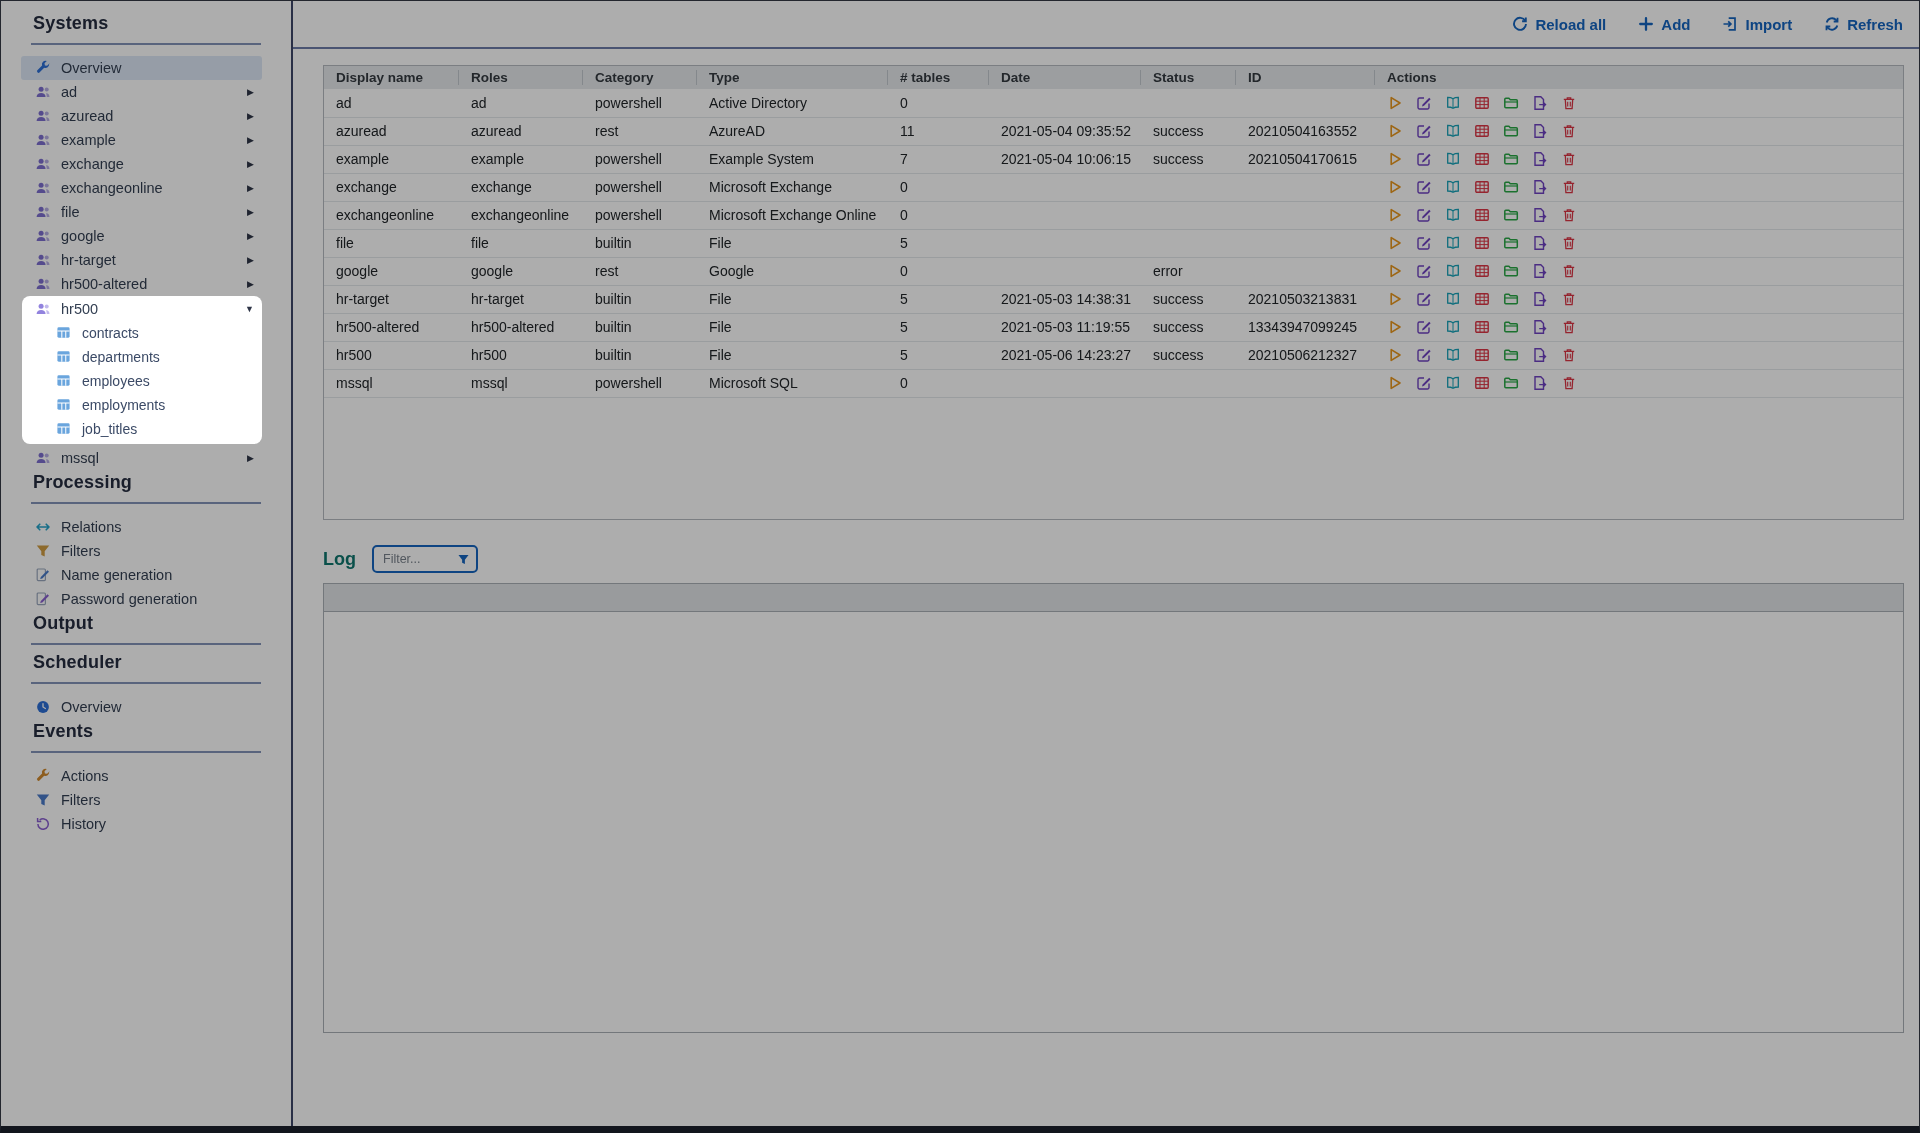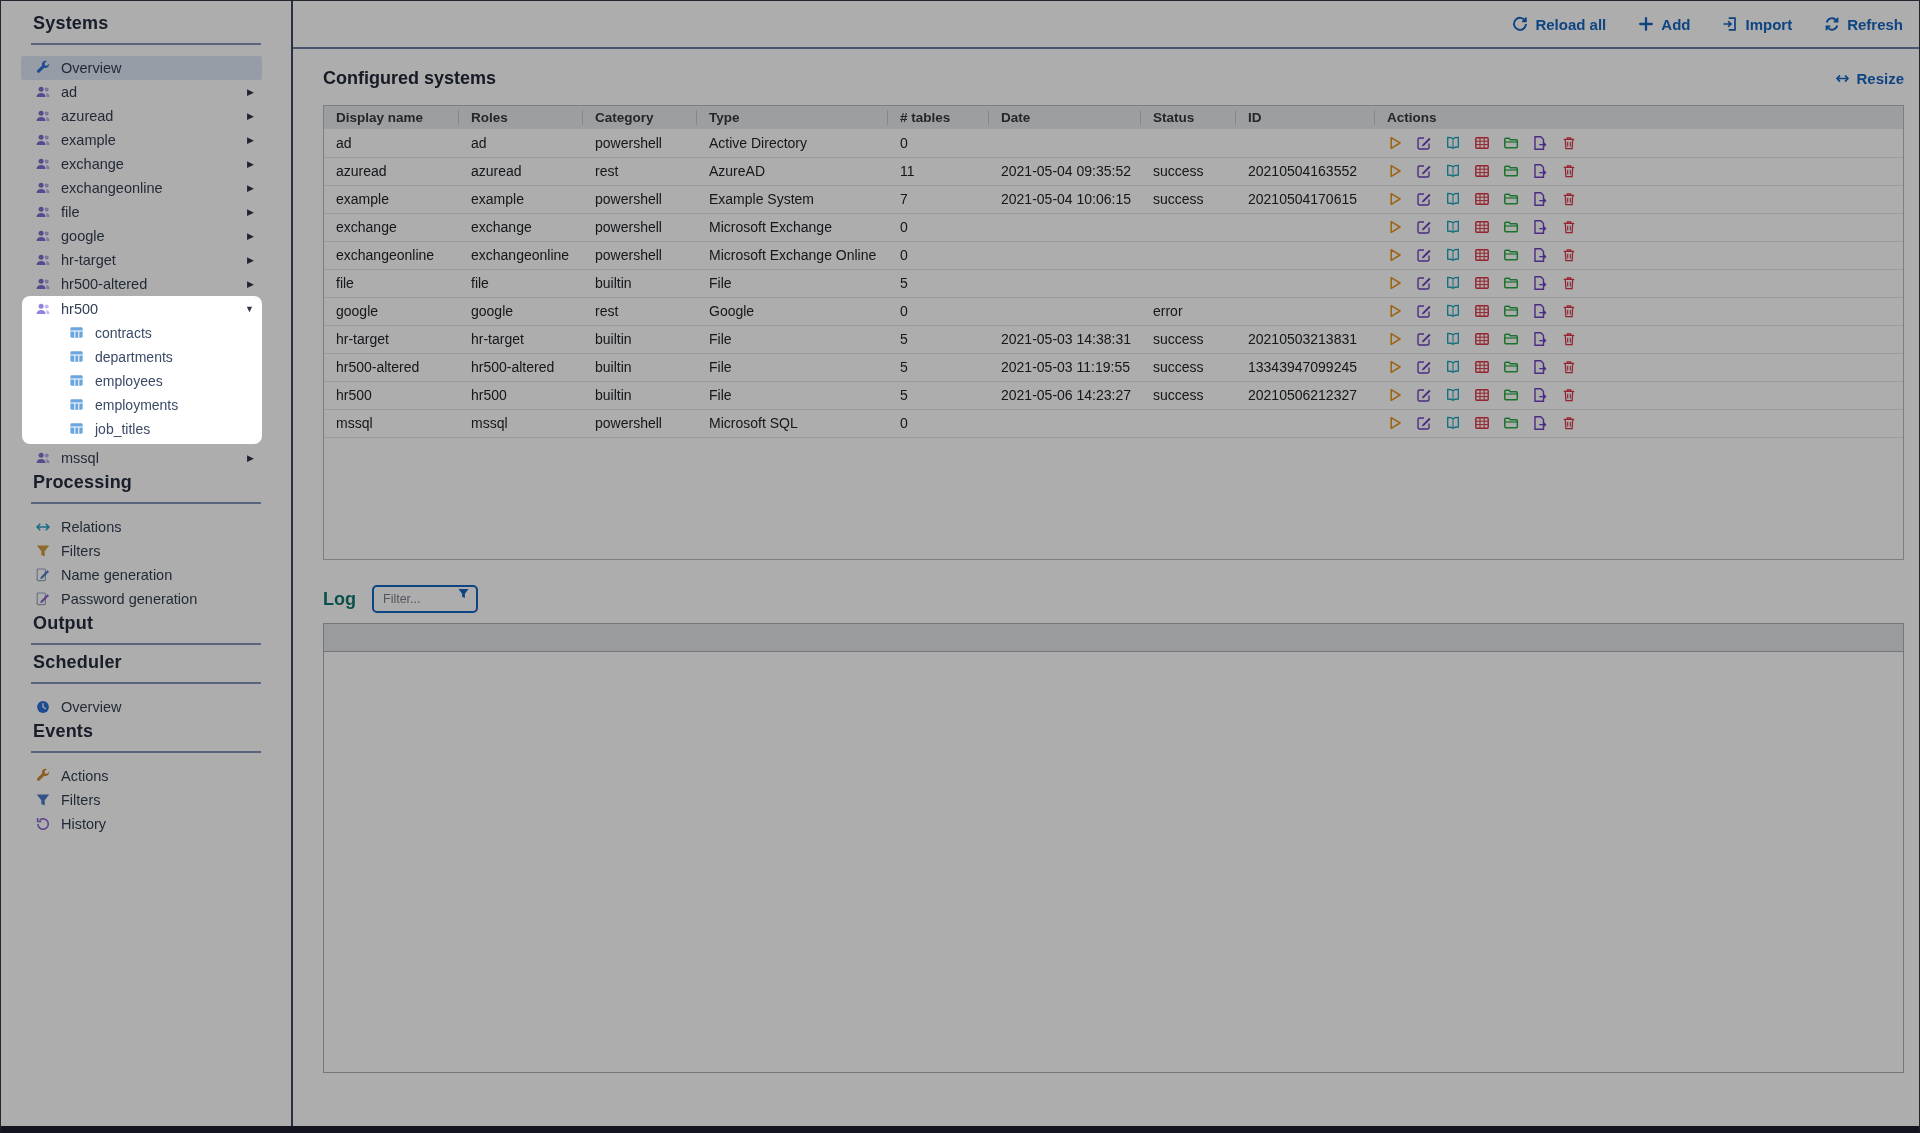--- a/index.html
+++ b/index.html
@@ -20,21 +20,21 @@
   .side-nav{padding-top:4px;}
   .side-item{display:flex;align-items:center;height:24px;margin:0 29px 0 20px;padding:0 8px 0 13px;
     font-size:14.5px;color:#333f52;cursor:pointer;border-radius:3px;}
   .side-item.active{background:#dde8f6;}
   .side-item .ic{width:17px;height:17px;flex:0 0 17px;margin-right:10px;display:inline-flex;
     align-items:center;justify-content:center;}
   .side-item .ic svg{width:16px;height:16px;display:block;}
   .side-item .lbl{white-space:nowrap;}
   .caret{margin-left:auto;font-size:9px;color:#2e3547;line-height:1;}
   .side-subitem{display:flex;align-items:center;height:24px;padding:0 8px 0 34px;
-    font-size:14px;color:#3b4a66;cursor:pointer;margin-left:13px;}
+    font-size:14px;color:#3b4a66;cursor:pointer;}
   .side-subitem .ic{width:16px;height:16px;flex:0 0 16px;margin-right:10px;}
   .side-subitem .ic svg{width:15px;height:15px;display:block;}
   .spotlight{position:relative;z-index:60;background:#fff;border-radius:8px;
     margin:0 29px 2px 21px;padding:1px 0 3px 0;}
   .spotlight .side-item{margin:0;padding-left:12px;}
 
   
   .overlay{position:absolute;inset:0;background:rgba(0,0,0,0.32);z-index:50;pointer-events:none;}
 
   
@@ -61,21 +61,21 @@
     width:1px;background:#c3c9cf;}
   table.sys td{height:28px;padding:2px 12px;border-bottom:1px solid #e4e7ea;color:#212529;
     white-space:nowrap;overflow:hidden;}
   table.sys tr:last-child td{border-bottom:1px solid #e4e7ea;}
   .acts{display:flex;align-items:center;gap:13px;}
   .act{display:inline-flex;cursor:pointer;}
   .act svg{width:16px;height:16px;display:block;}
 
   .log-head{display:flex;align-items:center;gap:16px;height:30px;margin:24px 0 9px 0;}
   .log-title{font-size:18px;font-weight:700;color:#0f766e;}
-  .filter-box{display:flex;gap:8px;width:106px;height:28px;
+  .filter-box{display:flex;align-items:center;gap:8px;width:106px;height:28px;
     border:2px solid #1565c0;border-radius:5px;padding:0 7px;background:#fff;}
   .filter-box input{border:none;outline:none;width:68px;font-size:12.5px;color:#495057;
     font-family:inherit;background:transparent;}
   .filter-box input::placeholder{color:#7a828c;}
   .filter-box svg{width:13px;height:13px;flex:0 0 13px;}
 
   .log-card{border:1px solid #aab0b6;height:450px;background:#fff;}
   .log-card-header{height:28px;background:#e2e5e8;border-bottom:1px solid #aab0b6;}
 </style>
 </head>
@@ -446,31 +446,20 @@
                 <path d="M13.5 1.7v3.8H9.7" fill="none" stroke="currentColor" stroke-width="1.8"></path>
                 <path d="M13.3 9.6a5.6 5.6 0 0 1-9.5 2.3l-1.1-1.2" fill="none" stroke="currentColor" stroke-width="1.8"></path>
                 <path d="M2.5 14.3v-3.8h3.8" fill="none" stroke="currentColor" stroke-width="1.8"></path>
               </svg>
             </span>
             <span>Refresh</span>
           </a>
         </div>
 
       <div class="content">
-        <div class="section-head">
-          <h1 class="page-title">Configured systems</h1>
-          <a class="resize-link">
-            <span class="ic" id="resize-icon" style="color: rgb(21, 101, 192); display: inline-flex;">
-                <svg viewBox="0 0 16 16">
-                  <path d="M2 8h12M4.8 5.2 2 8l2.8 2.8M11.2 5.2 14 8l-2.8 2.8" fill="none" stroke="currentColor" stroke-width="1.7" stroke-linecap="round" stroke-linejoin="round"></path>
-                </svg>
-              </span>
-            <span>Resize</span>
-          </a>
-        </div>
 
         <div class="table-card">
           <table class="sys">
             <colgroup>
               <col style="width:135px">
                 <col style="width:124px">
                 <col style="width:114px">
               <col style="width:191px">
                 <col style="width:101px">
                 <col style="width:152px">

